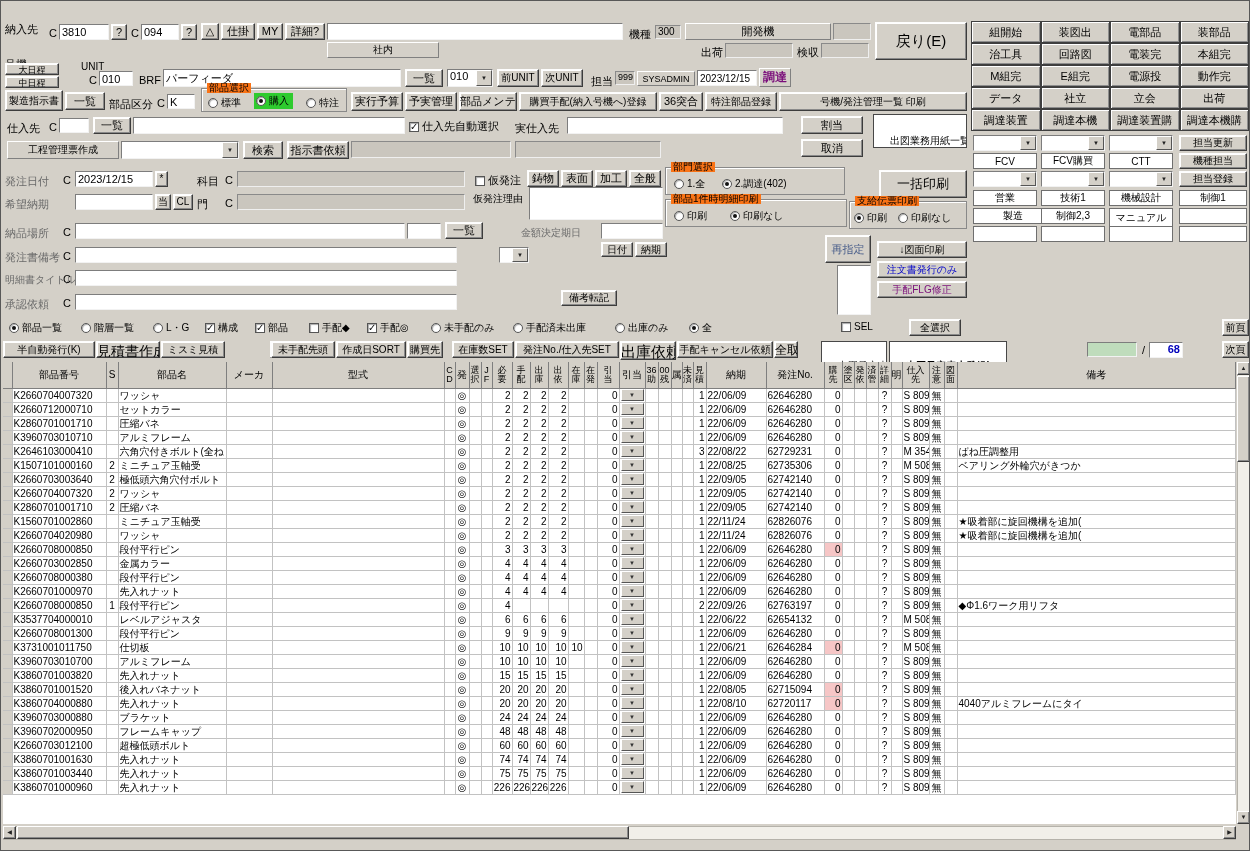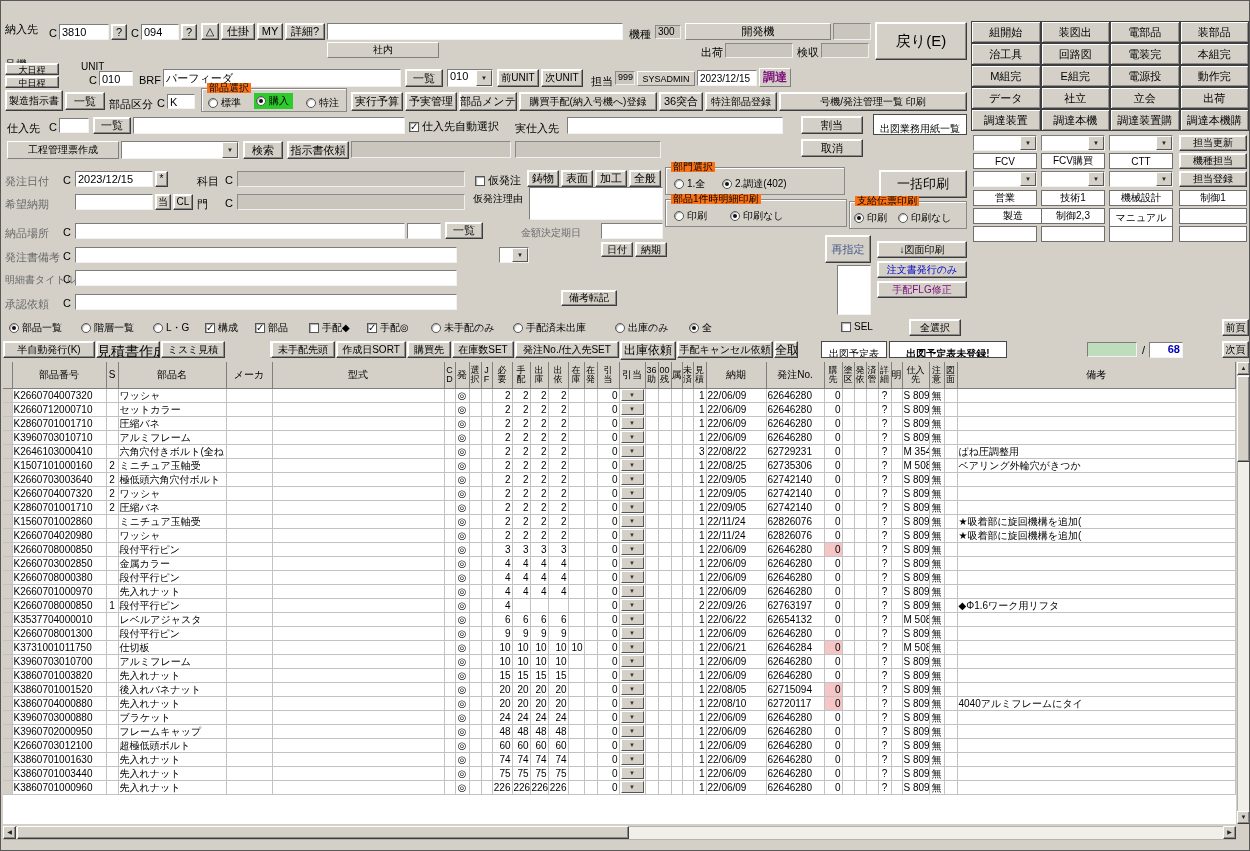--- a/index.html
+++ b/index.html
@@ -5,21 +5,21 @@
 *{margin:0;padding:0;box-sizing:border-box}
 body{font-family:"Liberation Sans","DejaVu Sans",sans-serif;background:#9a9a9a}
 #window{position:relative;width:1250px;height:851px;background:#d4d0c8;border:1px solid #585858;overflow:hidden}
 .abs{position:absolute}
 .titlebar{position:absolute;left:0;top:0;width:100%;height:18px;background:#fff;border-bottom:1px solid #b5b2aa}
 .titlebar span{position:absolute;top:2px;font-size:11px;white-space:nowrap;color:#000}
 .lbl{font-size:11px;white-space:nowrap;color:#000}
 .gray{color:#6a6a6a}
 .s10{font-size:10px}.s9{font-size:9px}
 .btn{display:block;background:#d4d0c8;border:1px solid;border-color:#fdfdfd #3c3c3c #3c3c3c #fdfdfd;box-shadow:inset -1px -1px 0 #8a8a8a,inset 1px 1px 0 #fff;font-size:11px;text-align:center;white-space:nowrap;overflow:hidden;color:#000;padding:0;line-height:1.35}
-.wbtn{display:block;background:#fff;border:1px solid #474747;font-size:10px;text-align:center;white-space:nowrap;overflow:hidden;padding:4px;color:#000}
+.wbtn{display:block;background:#fff;border:1px solid #474747;font-size:10px;text-align:center;white-space:nowrap;overflow:hidden;padding:16px;color:#000}
 .fld{display:block;background:#fff;border:1px solid;border-color:#7d7d7d #f2f2f2 #f2f2f2 #7d7d7d;font-size:11px;padding:0 2px;color:#000;outline:none}
 .gf{background:#cac6be;border:1px solid;border-color:#8a8a8a #efefef #efefef #8a8a8a;font-size:10px;padding:0 2px;overflow:hidden;white-space:nowrap;color:#000}
 .raised{background:#d4d0c8;border:1px solid;border-color:#fff #808080 #808080 #fff;display:flex;align-items:center;justify-content:center;font-size:11px;white-space:nowrap;overflow:hidden;color:#000}
 .combo{display:flex;background:#fff;border:1px solid;border-color:#7d7d7d #f2f2f2 #f2f2f2 #7d7d7d}
 .combo .cv{flex:1;font-size:11px;padding:0 2px;overflow:hidden;color:#000}
 .combo .cb{width:16px;background:#d4d0c8;border:1px solid;border-color:#fff #555 #555 #fff;font-size:6px;display:flex;align-items:center;justify-content:center;color:#222}
 .grp{border:1px solid #898989;box-shadow:inset 1px 1px 0 #fff}
 .grp .gt{position:absolute;top:-6px;left:5px;font-size:10px;line-height:10px;background:#f97316;padding:0 2px;color:#000;white-space:nowrap}
 .ctl{display:inline-flex;align-items:center;gap:3px;white-space:nowrap}
 .ctl .t{font-size:10px;color:#000}
@@ -294,24 +294,24 @@
   <button class="btn abs" style="left:908px;top:318px;width:52px;height:17px;font-size:10px">全選択</button>
   <button class="btn abs" style="left:1221px;top:318px;width:27px;height:17px;font-size:10px">前頁</button>
 
   <div class="abs" style="left:0;top:340px;width:820px;height:18px">
       <button class="btn abs" style="left: 2px; top: 0px; width: 92px; height: 17px; font-size: 10px;">半自動発行(K)</button>
       <button class="btn abs" style="left: 95px; top: 0px; width: 64px; height: 17px; font-size: 14px;">見積書作成</button>
       <button class="btn abs" style="left: 160px; top: 0px; width: 64px; height: 17px; font-size: 10px;">ミスミ見積</button>
       <button class="btn abs" style="left: 225px; top: 0px; width: 44px; height: 17px; font-size: 10px; margin-left: 44px;">番号順</button>
       <button class="btn abs" style="left: 270px; top: 0px; width: 64px; height: 17px; font-size: 10px;">未手配先頭</button>
       <button class="btn abs" style="left: 335px; top: 0px; width: 70px; height: 17px; font-size: 10px;">作成日SORT</button>
-      <button class="btn abs" style="left: 406px; top: 0px; width: 44px; height: 17px; font-size: 10px;">購買先</button>
+      <button class="btn abs" style="left: 406px; top: 0px; width: 36px; height: 17px; font-size: 10px;">購買先</button>
       <button class="btn abs" style="left: 451px; top: 0px; width: 62px; height: 17px; font-size: 10px;">在庫数SET</button>
       <button class="btn abs" style="left: 514px; top: 0px; width: 104px; height: 17px; font-size: 10px;">発注No./仕入先SET</button>
-      <button class="btn abs" style="left: 619px; top: 0px; width: 56px; height: 19px; font-size: 12px;">出庫依頼</button>
+      <button class="btn abs" style="left: 619px; top: 0px; width: 56px; height: 19px; font-size: 15px;">出庫依頼</button>
       <button class="btn abs" style="left: 676px; top: 0px; width: 96px; height: 17px; font-size: 10px;">手配キャンセル依頼</button>
       <button class="btn abs" style="left: 773px; top: 0px; width: 24px; height: 17px; font-size: 12px;">全取消</button>
     </div>
   <button class="wbtn abs" style="left:820px;top:340px;width:66px;height:17px;line-height:15px">出図予定表</button>
   <button class="wbtn abs" style="left:888px;top:340px;width:118px;height:17px;line-height:15px;font-weight:bold">出図予定表未登録!</button>
   <div class="greenbox abs" style="left:1086px;top:341px;width:50px;height:15px"></div>
   <span class="lbl abs" style="left:1141px;top:343px">/</span>
   <div class="fld abs" style="left:1148px;top:341px;width:34px;height:16px;text-align:right;color:#0000bb;font-weight:bold">68</div>
   <button class="btn abs" style="left:1221px;top:340px;width:27px;height:17px;font-size:10px">次頁</button>
 

